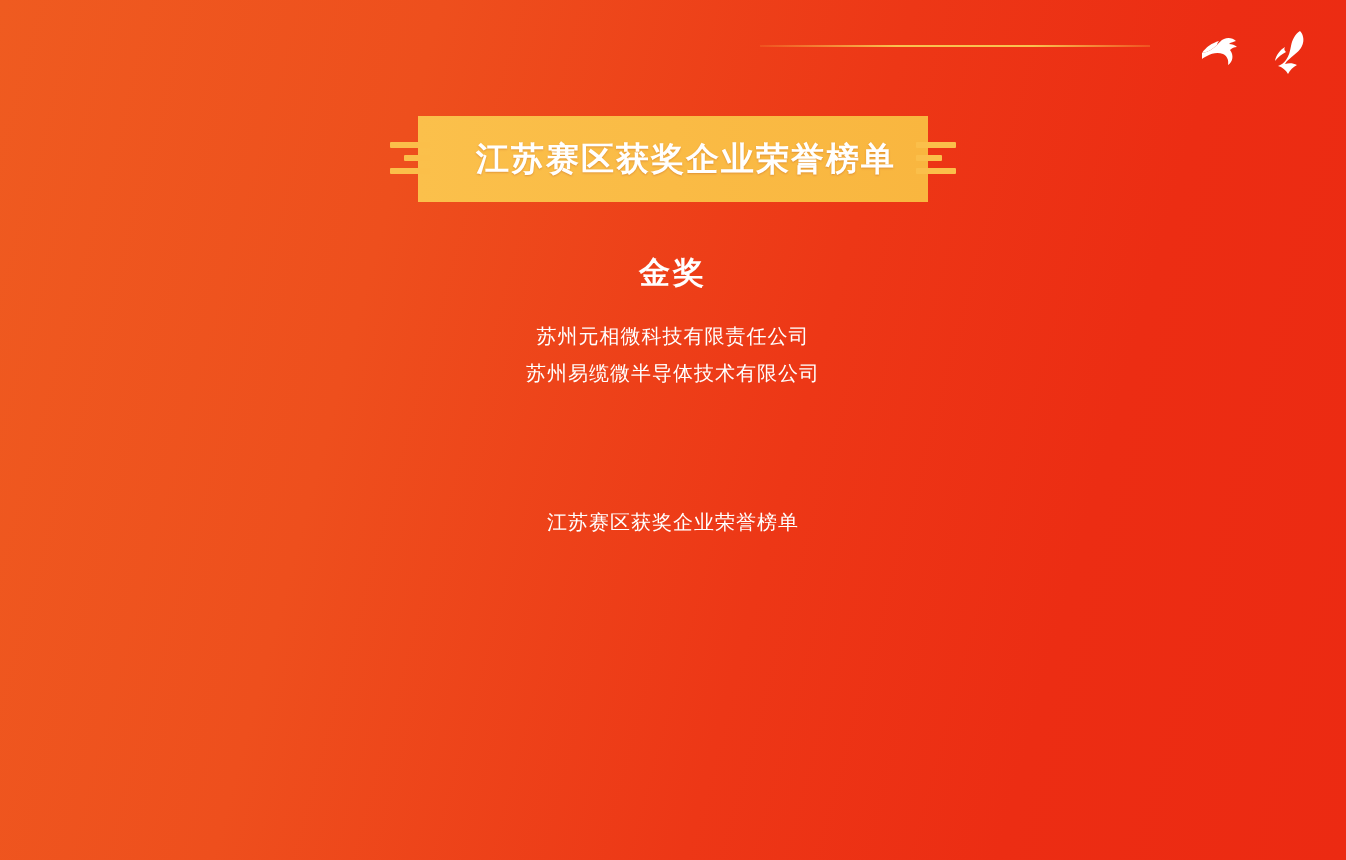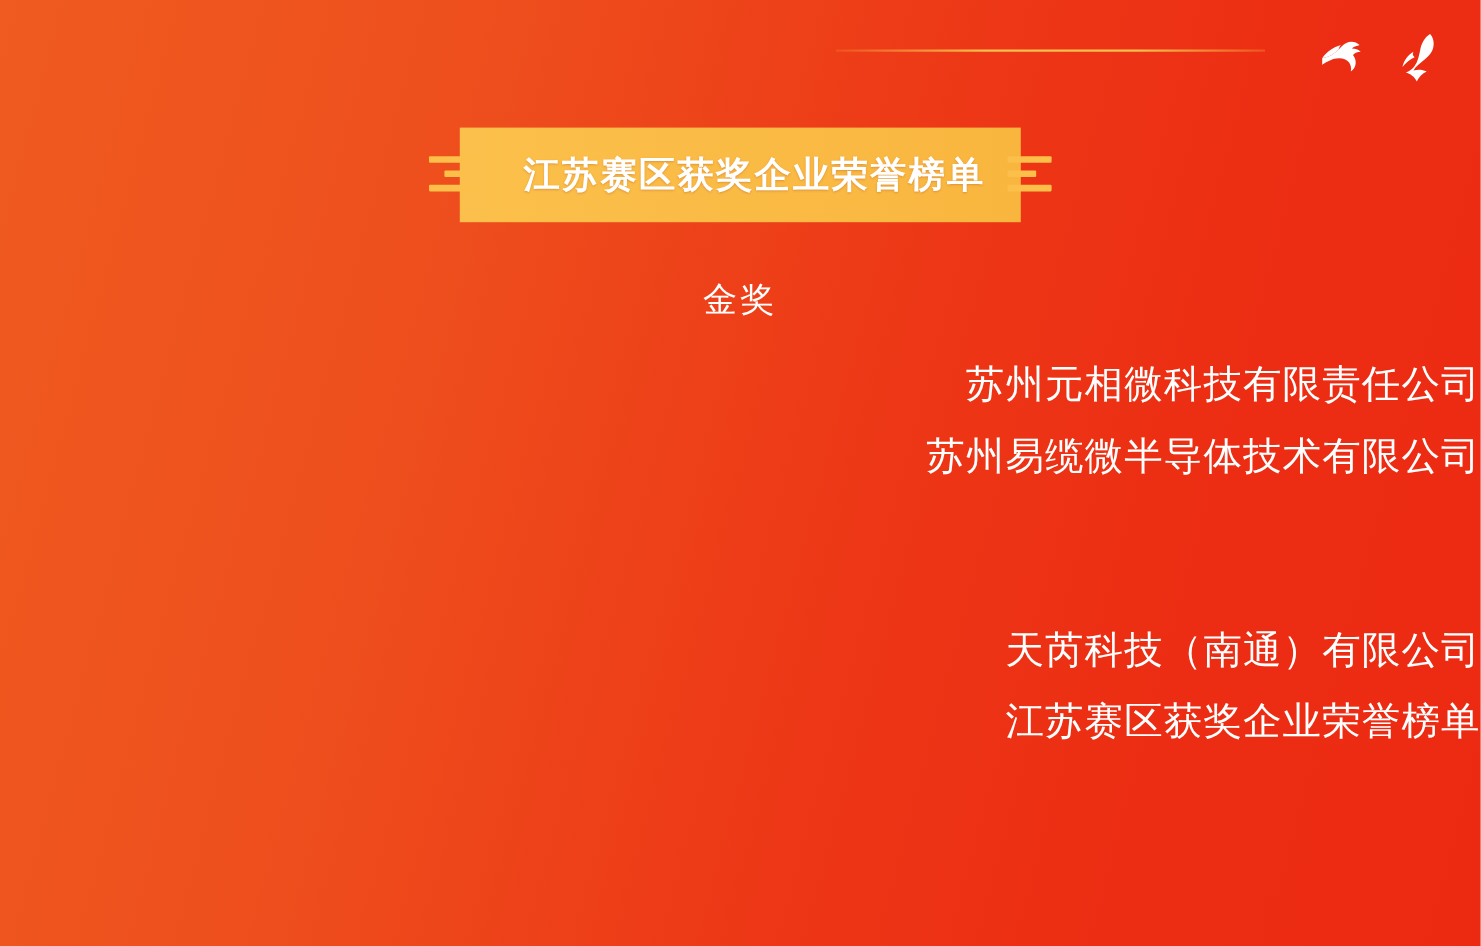--- a/index.html
+++ b/index.html
@@ -102,32 +102,31 @@
     right: 0;
     top: 252px;
     display: flex;
     flex-direction: column;
     align-items: center;
   }
   .group { width: 100%; text-align: center; }
   .group + .group { margin-top: 56px; }
   .group-title {
     font-size: 31px;
-    font-weight: normal;
+    font-weight: bold;
     color: #ffffff;
     letter-spacing: 3px;
     margin-bottom: 24px;
   }
   .winner {
-    font-size: 35px;
+    font-size: 20px;
     color: #ffffff;
     letter-spacing: 1px;
     line-height: 1.85;
     font-weight: normal;
-    text-align: right;
   }
 </style>
 </head>
 <body>
 
 <div class="slide">
 
   <div class="top-rule"></div>
 
   <div class="dove dove-1">
@@ -164,18 +163,17 @@
     <div class="group">
       <div class="group-title">金奖</div>
       <div class="winner">苏州元相微科技有限责任公司</div>
       <div class="winner">苏州易缆微半导体技术有限公司</div>
     </div>
 
     <div class="group">
     </div>
 
     <div class="group">
-      <div class="winner">天芮科技（南通）有限公司</div>
       <div class="winner">江苏赛区获奖企业荣誉榜单</div>
     </div>
 
   </div>
 </div>
 
 </body></html>

